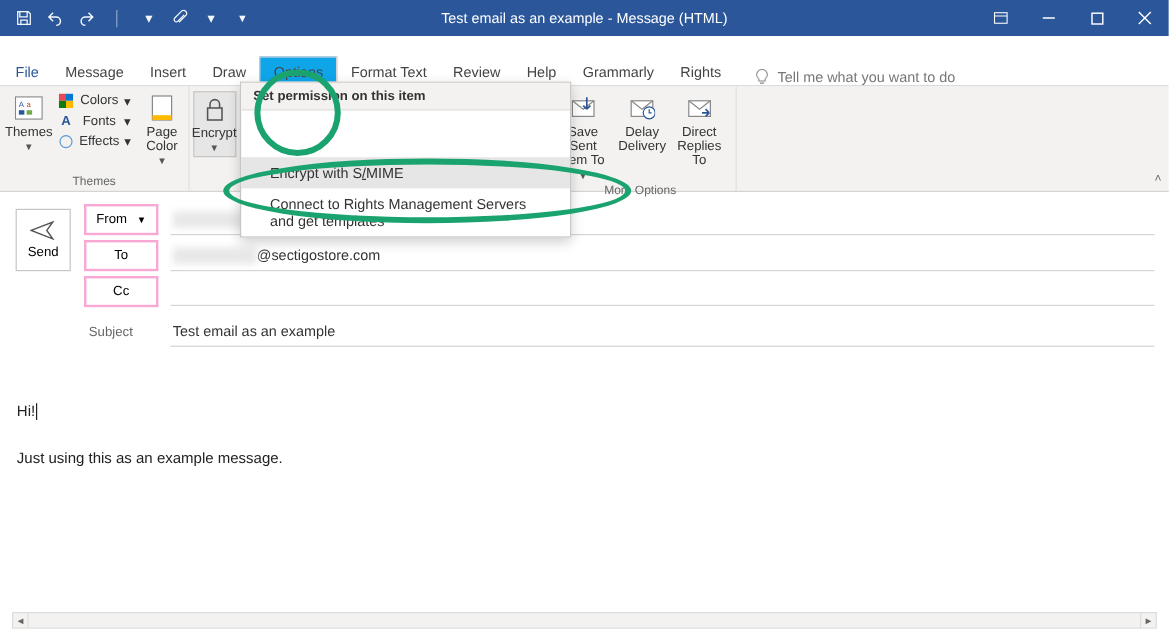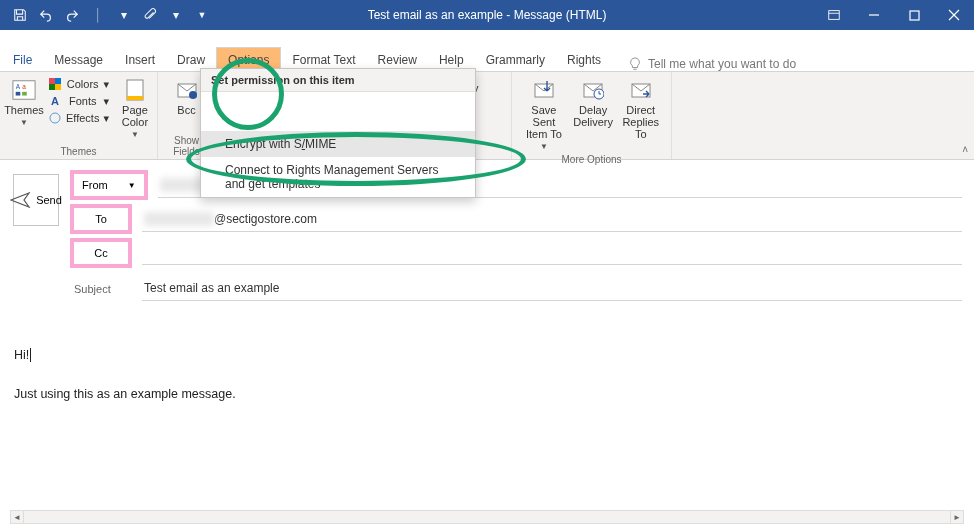--- a/index.html
+++ b/index.html
@@ -7,21 +7,21 @@
 
 .titlebar { height: 30px; background: #2b579a; color: #fff; display: flex; align-items: center; position: relative; }
 .titlebar .qat { display: flex; align-items: center; gap: 2px; padding-left: 8px; }
 .titlebar .qat-btn { width: 24px; height: 24px; display: flex; align-items: center; justify-content: center; color: #fff; opacity: 0.95; }
 .titlebar .title { position: absolute; left: 50%; transform: translateX(-50%); font-size: 12px; }
 .titlebar .win-controls { position: absolute; right: 0; display: flex; }
 .titlebar .win-btn { width: 40px; height: 30px; display: flex; align-items: center; justify-content: center; color: #fff; }
 
 .tabs { height: 42px; display: flex; align-items: flex-end; padding-left: 2px; border-bottom: 1px solid #d4d4d4; }
 .tab { padding: 5px 11px 4px; font-size: 12px; color: #444; cursor: pointer; }
-.tab.active { background: #fdba74; border: 1px solid #d4d4d4; border-bottom: 1px solid #f3f2f1; margin-bottom: -1px; }
+.tab.active { background: #0ea5e9; border: 1px solid #d4d4d4; border-bottom: 1px solid #f3f2f1; margin-bottom: -1px; }
 .tell-me { display: flex; align-items: center; gap: 6px; color: #777; margin-left: 16px; }
 
 .ribbon { height: 88px; background: #f3f2f1; display: flex; position: relative; border-bottom: 1px solid #d4d4d4; }
 .group { display: flex; flex-direction: column; justify-content: space-between; padding: 4px 6px 2px; border-right: 1px solid #e1dfdd; }
 .group-content { display: flex; align-items: flex-start; gap: 2px; flex: 1; }
 .group-label { font-size: 10px; color: #666; text-align: center; padding-top: 1px; position: relative; }
 
 .rib-btn { display: flex; flex-direction: column; align-items: center; justify-content: flex-start; padding: 2px 4px; min-width: 36px; text-align: center; font-size: 11px; color: #333; gap: 2px; }
 .rib-btn .icon-big { width: 24px; height: 24px; display: flex; align-items: center; justify-content: center; }
 .rib-btn .lbl { line-height: 1.1; }
@@ -37,24 +37,24 @@
 .dropdown { position: absolute; top: 68px; left: 200px; width: 276px; background: #fff; border: 1px solid #c8c6c4; box-shadow: 0 4px 10px rgba(0,0,0,0.2); z-index: 40; }
 .dropdown-header { background: #f3f2f1; padding: 5px 10px; font-size: 11px; font-weight: 600; color: #333; border-bottom: 1px solid #e1dfdd; }
 .dropdown-item { padding: 6px 24px; font-size: 12px; color: #333; }
 .dropdown-item.hover { background: #e6e6e6; margin-top: 39px; }
 .dropdown-item .u { text-decoration: underline; }
 
 .collapse-btn { position: absolute; right: 6px; bottom: 4px; font-size: 10px; color: #666; }
 
 .compose { display: flex; padding: 10px 12px 6px; gap: 10px; }
 .send-area { width: 48px; display: flex; flex-direction: column; align-items: center; gap: 6px; padding-top: 4px; }
-.send-btn { border: 1px solid #c8c6c4; width: 46px; height: 52px; display: flex; flex-direction: row; align-items: center; justify-content: center; gap: 4px; font-size: 11px; }
+.send-btn { border: 1px solid #c8c6c4; width: 46px; height: 52px; display: flex; flex-direction: column; align-items: center; justify-content: center; gap: 4px; font-size: 11px; }
 .fields { flex: 1; display: flex; flex-direction: column; gap: 4px; }
 .field-row { display: flex; align-items: center; gap: 10px; }
-.field-btn { border: 4px solid #f9a8d4; padding: 5px 8px; font-size: 11px; min-width: 62px; text-align: center; display: flex; align-items: center; justify-content: center; gap: 20px; }
+.field-btn { border: 2px solid #f9a8d4; padding: 5px 8px; font-size: 11px; min-width: 62px; text-align: center; display: flex; align-items: center; justify-content: center; gap: 8px; }
 .field-input { flex: 1; border-bottom: 1px solid #d4d4d4; padding: 5px 2px; font-size: 12px; color: #333; min-height: 24px; }
 .field-input .blur { display: inline-block; background: #e8e8e8; color: transparent; border-radius: 2px; filter: blur(3px); }
 .subject-label { width: 62px; font-size: 11px; color: #666; text-align: left; padding-left: 4px; }
 
 .body { padding: 16px 14px; font-size: 12.5px; color: #222; }
 .body p { margin-bottom: 16px; margin-top: 25px; }
 .cursor::after { content: ""; display: inline-block; width: 1px; height: 14px; background: #222; margin-left: 1px; vertical-align: text-bottom; }
 
 .hscroll { position: absolute; bottom: 0; left: 10px; right: 10px; height: 14px; display: flex; align-items: center; }
 .hscroll .arrow { width: 14px; height: 14px; background: #f3f2f1; border: 1px solid #ddd; display: flex; align-items: center; justify-content: center; font-size: 8px; color: #666; }
@@ -193,35 +193,20 @@
               <rect x="2" y="17" width="16" height="4" fill="#ffb900"></rect>
             </svg>
         </div>
         <span class="lbl">Page Color</span>
         <span class="caret">▼</span>
       </div>
     </div>
     <div class="group-label">Themes</div>
   </div>
 
-  <div class="group" style="width:58px">
-    <div class="group-content" style="justify-content:center">
-      <div class="rib-btn">
-        <div class="icon-big">
-          <svg width="22" height="22">
-              <rect x="2" y="5" width="18" height="13" fill="#fff" stroke="#888"></rect>
-              <path d="M2 5l9 7 9-7" fill="none" stroke="#888"></path>
-              <circle cx="17" cy="16" r="4" fill="#2b579a"></circle>
-            </svg>
-        </div>
-        <span class="lbl">Bcc</span>
-      </div>
-    </div>
-    <div class="group-label">Show Fields</div>
-  </div>
 
   <div class="group" style="width:80px">
     <div class="group-content" style="justify-content:center">
       <div class="rib-btn" style="background:#e6e6e6;border:1px solid #c8c6c4">
         <div class="icon-big">
           <svg width="20" height="22">
               <rect x="4" y="10" width="12" height="10" fill="none" stroke="#555" stroke-width="1.3"></rect>
               <path d="M6 10V7a4 4 0 0 1 8 0v3" fill="none" stroke="#555" stroke-width="1.3"></path>
             </svg>
         </div>

